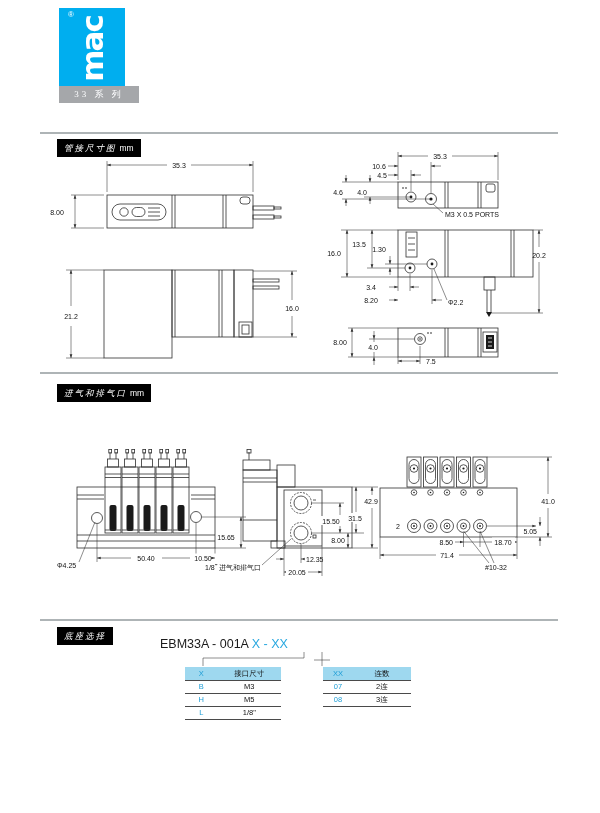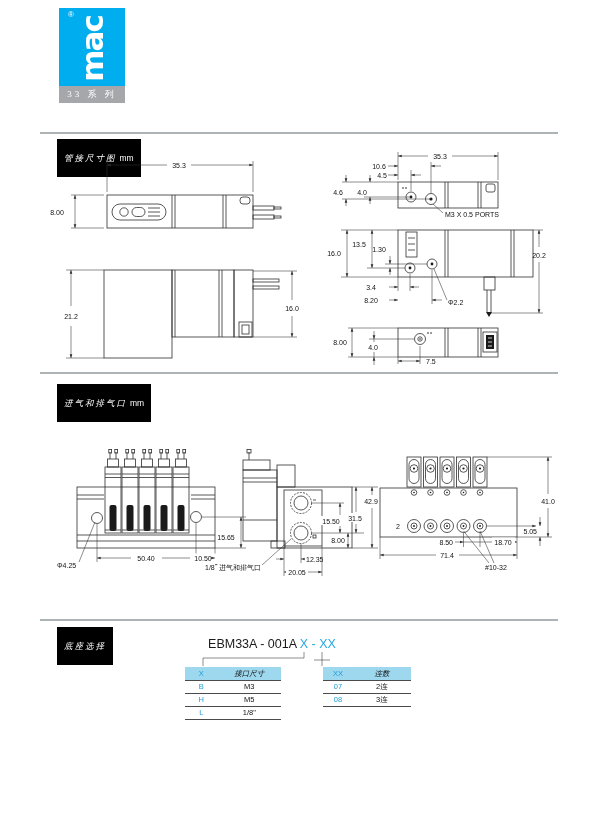--- a/index.html
+++ b/index.html
@@ -1,39 +1,39 @@
 <!DOCTYPE html>
 <html><head>
 <meta charset="utf-8">
 <style>
   html,body{margin:0;padding:0;background:#fff}
   .page{position:relative;width:600px;height:813px;background:#fff;overflow:hidden;
         font-family:"Liberation Sans",sans-serif;color:#111}
   .abs{position:absolute}
   .rule{position:absolute;left:40px;width:518px;height:2px;background:#aeb4b6}
   .seclabel{position:absolute;left:57px;background:#000;color:#fff;height:14px;line-height:14px;
-            padding:12px 7px;font-size:8.5px;white-space:nowrap}
+            padding:2px 7px;font-size:8.5px;white-space:nowrap}
   .seclabel .cjk{font-family:"Liberation Serif",serif;font-style:italic;letter-spacing:2px}
   .seclabel .unit{font-family:"Liberation Sans",sans-serif;margin-left:3px;letter-spacing:0}
   .logo{left:59px;top:8px;width:66px;height:78px;background:#00aeef}
   .logo .mark{position:absolute;left:50%;top:53%;transform:translate(-50%,-50%) rotate(-90deg);
               color:#fff;font-weight:bold;font-size:31px;letter-spacing:-2px;
               font-family:"DejaVu Sans",sans-serif}
   .logo .reg{position:absolute;left:9px;top:2px;color:#fff;font-size:8px}
-  .series{left:59px;top:86px;width:66px;height:17px;background:#a5a7aa;color:#fdfeff;
+  .series{left:59px;top:86px;width:80px;height:17px;background:#a5a7aa;color:#fdfeff;
           text-align:center;line-height:17px;font-size:9px;letter-spacing:3px;
           font-family:"Liberation Serif",serif}
-  .title{left:160px;top:637px;width:224px;text-align:center;font-size:12.5px;color:#1a1a1a}
+  .title{left:160px;top:637px;width:224px;text-align:left;font-size:12.5px;color:#1a1a1a}
   .title .sfx{color:#29a8e0}
   .otable{position:absolute;font-size:7.5px;color:#111}
   .otable .row{display:flex;height:12px;line-height:12px;border-bottom:1px solid #4a4a4a}
   .otable .head{background:#9ed8ef;height:13px;line-height:13px}
   .otable .c1{width:34%;text-align:center;color:#1f9ed6}
   .otable .c2{flex:1;text-align:center}
-  .otable .head .c2{font-family:"Liberation Serif",serif;font-style:italic}
+  .otable .head .c2{font-family:"Liberation Serif",serif;}
   svg text{font-family:"Liberation Sans",sans-serif;font-size:7px;fill:#111}
   svg .s{stroke:#2f2f2f;fill:none;stroke-width:0.8}
   svg .d{stroke:#2f2f2f;fill:none;stroke-width:0.55}
   svg .f{fill:#1a1a1a;stroke:none}
   svg .wbg{fill:#ffffff;stroke:none}
   svg .thr{stroke:#2f2f2f;fill:none;stroke-width:0.8;stroke-dasharray:2 1.2}
 </style>
 </head>
 <body>
 

